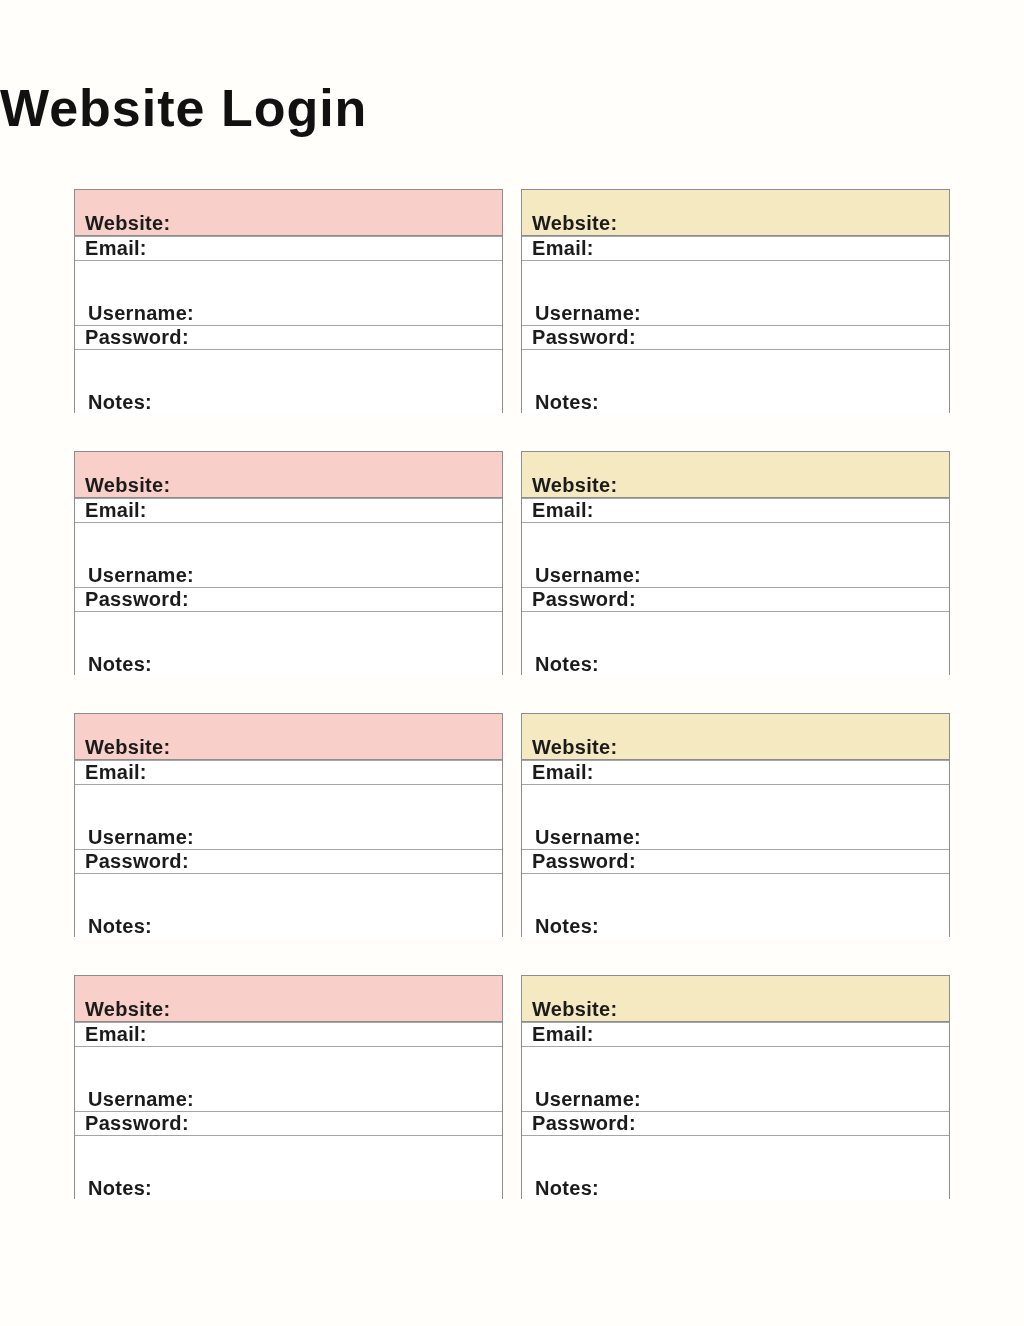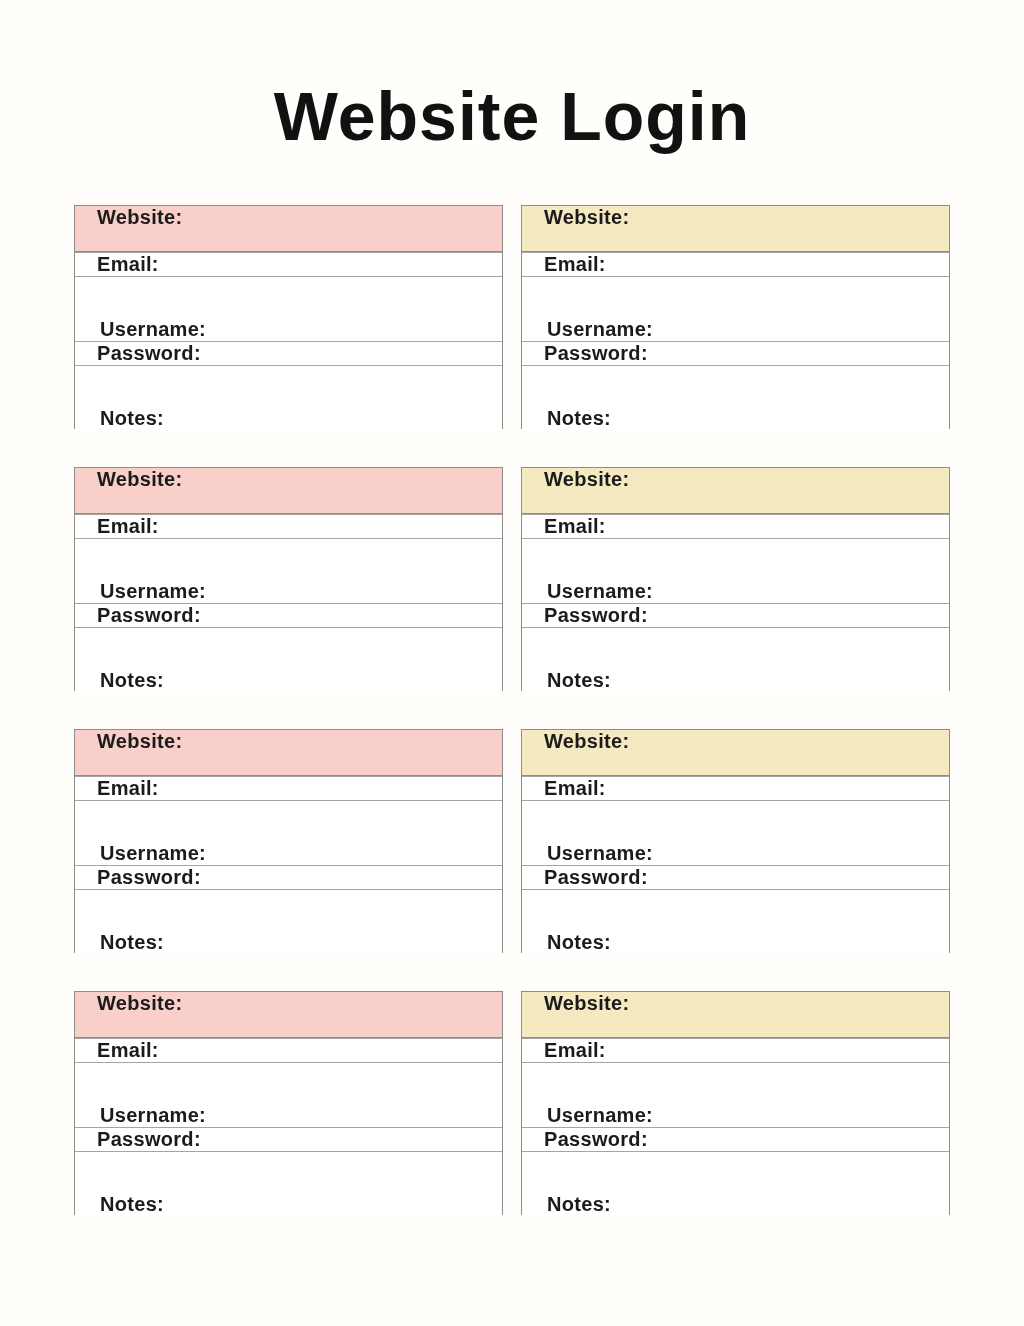--- a/index.html
+++ b/index.html
@@ -9,22 +9,22 @@
   body {
     width: 1024px;
     height: 1326px;
     background: #fffefb;
     font-family: "Liberation Sans", sans-serif;
     color: #1b1b1b;
     overflow: hidden;
   }
   .page-title {
     margin: 82px 0 0 0;
-    text-align: center;
-    font-size: 68px;
+    text-align: left;
+    font-size: 52px;
     line-height: 1.0;
     font-weight: bold;
     letter-spacing: 1px;
     color: #111111;
   }
   .cards-grid {
     margin: 55px auto 0 auto;
     width: 876px;
     display: grid;
     grid-template-columns: 429px 429px;
@@ -34,22 +34,22 @@
   .card {
     height: 224px;
     box-sizing: border-box;
     border: 1.5px solid var(--border-outer);
     background: #ffffff;
     display: grid;
     grid-template-rows: 46px 1fr 1fr 1fr 1fr;
   }
   .row {
     display: flex;
-    align-items: flex-start;
-    padding-left: 22px;
+    align-items: flex-end;
+    padding-left: 10px;
     box-sizing: border-box;
     border-top: 1px solid var(--border-inner);
     background: #ffffff;
   }
   .row.header {
     border-top: none;
     border-bottom: 0.5px solid var(--border-outer);
   }
   .card.pink .row.header   { background: var(--pink); }
   .card.yellow .row.header { background: var(--yellow); }

